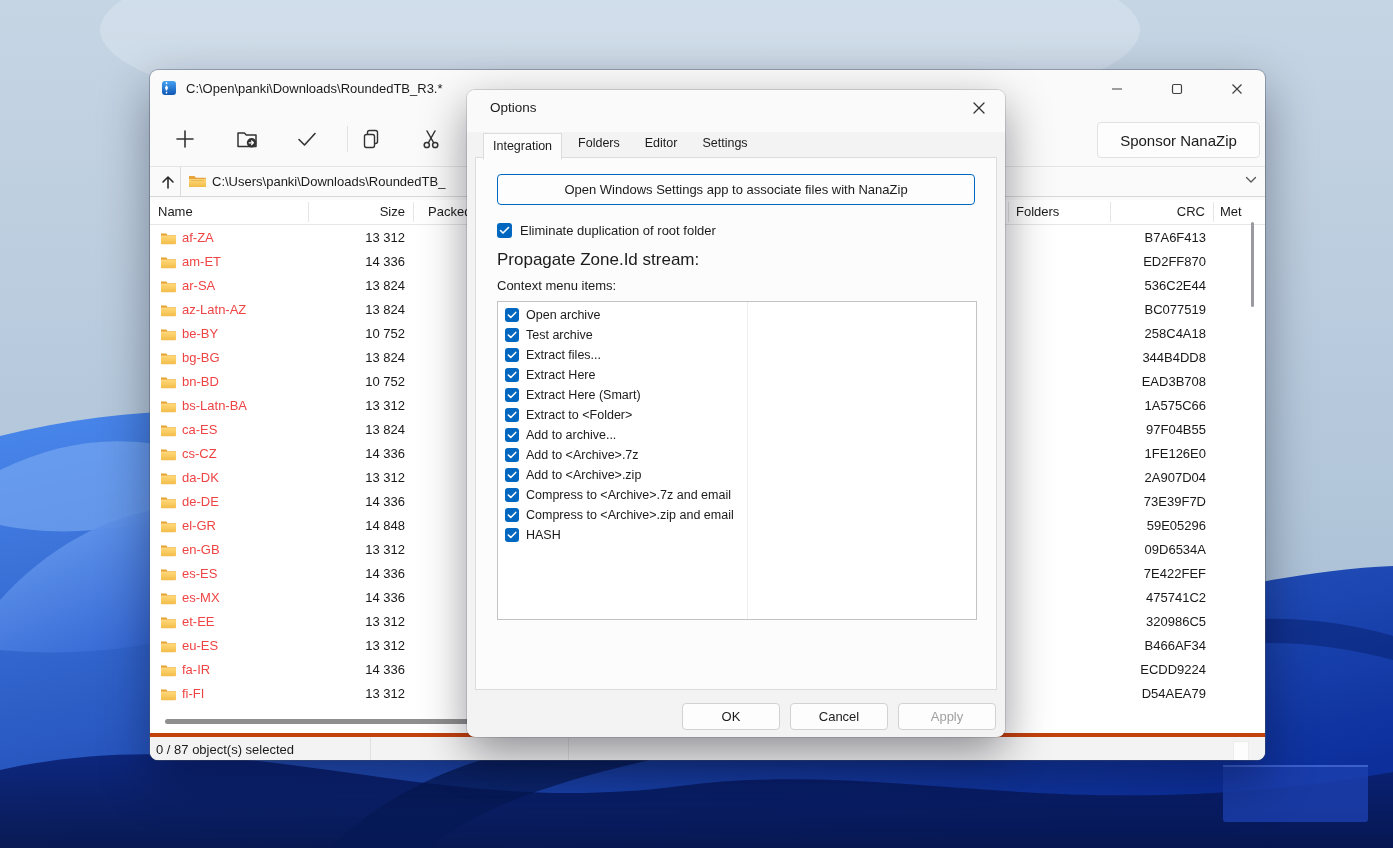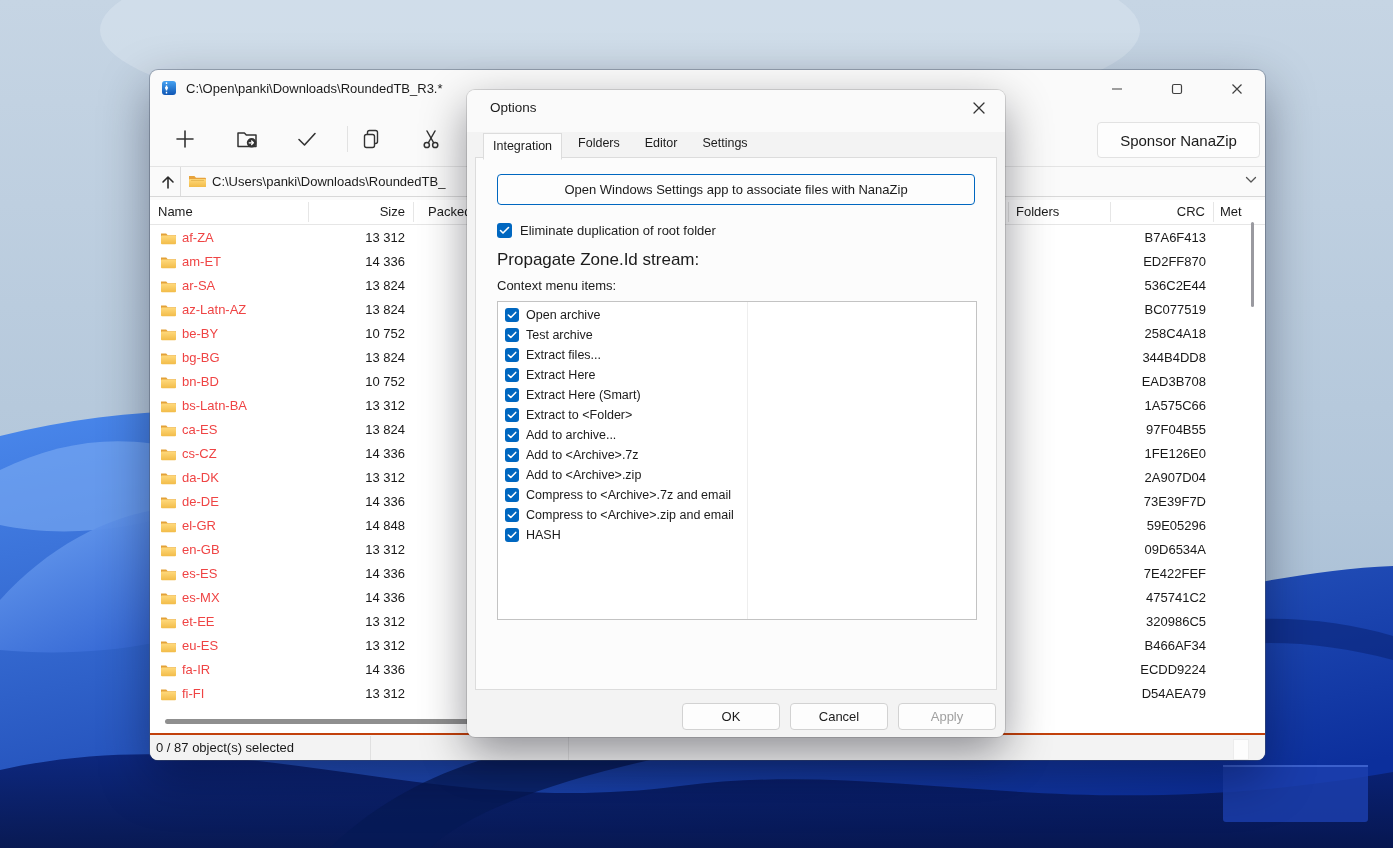--- a/index.html
+++ b/index.html
@@ -34,21 +34,21 @@
   #col-header .hdr-right{text-align:right;width:120px;}
   .hdr-bottom{left:0;top:154px;width:1115px;height:1px;background:#e6e6e6;}
   #file-rows{left:0;top:156px;width:1115px;height:480px;}
   .file-row{position:absolute;left:0;width:1115px;height:24px;}
   .file-row .f-icon{position:absolute;left:10px;top:5px;}
   .file-row .f-name{position:absolute;left:32px;top:4px;font-size:13px;color:#ef4444;white-space:nowrap;}
   .file-row .f-size{position:absolute;left:135px;top:4px;width:120px;text-align:right;font-size:13px;color:#191919;}
   .file-row .f-crc{position:absolute;left:936px;top:4px;width:120px;text-align:right;font-size:13px;color:#191919;}
   .v-scroll-thumb{left:1101px;top:152px;width:3px;height:85px;background:#9a9aa0;border-radius:2px;}
   .h-scroll-thumb{left:15px;top:649px;width:775px;height:5px;background:#8f8f8f;border-radius:3px;}
-  #status-bar{left:0;top:663px;width:1115px;height:27px;background:#f3f3f3;border-top:2px solid #c2410c;}
+  #status-bar{left:0;top:663px;width:1115px;height:27px;background:#f3f3f3;border-top:4px solid #c2410c;}
   #status-bar .st-text{position:absolute;left:6px;top:5px;font-size:13px;color:#1b1b1b;}
   .st-sep{position:absolute;top:1px;width:1px;height:25px;background:#e0e0e0;}
   .st-grip{position:absolute;left:1083px;top:4px;width:14px;height:19px;background:#fdfdfd;border:1px solid #ececec;}
 
   
   #options-dialog{left:467px;top:90px;width:538px;height:647px;background:#f3f3f3;border-radius:8px;z-index:5;
     box-shadow:0 16px 46px rgba(0,0,15,.42),0 0 0 1px rgba(0,0,0,.12);}
   .dlg-titlebar{left:0;top:0;width:538px;height:42px;background:#fafafa;border-radius:8px 8px 0 0;}
   .dlg-title{left:23px;top:10px;font-size:13.5px;color:#1b1b1b;}
   .dlg-close{left:499px;top:6px;width:26px;height:24px;display:flex;align-items:center;justify-content:center;}

